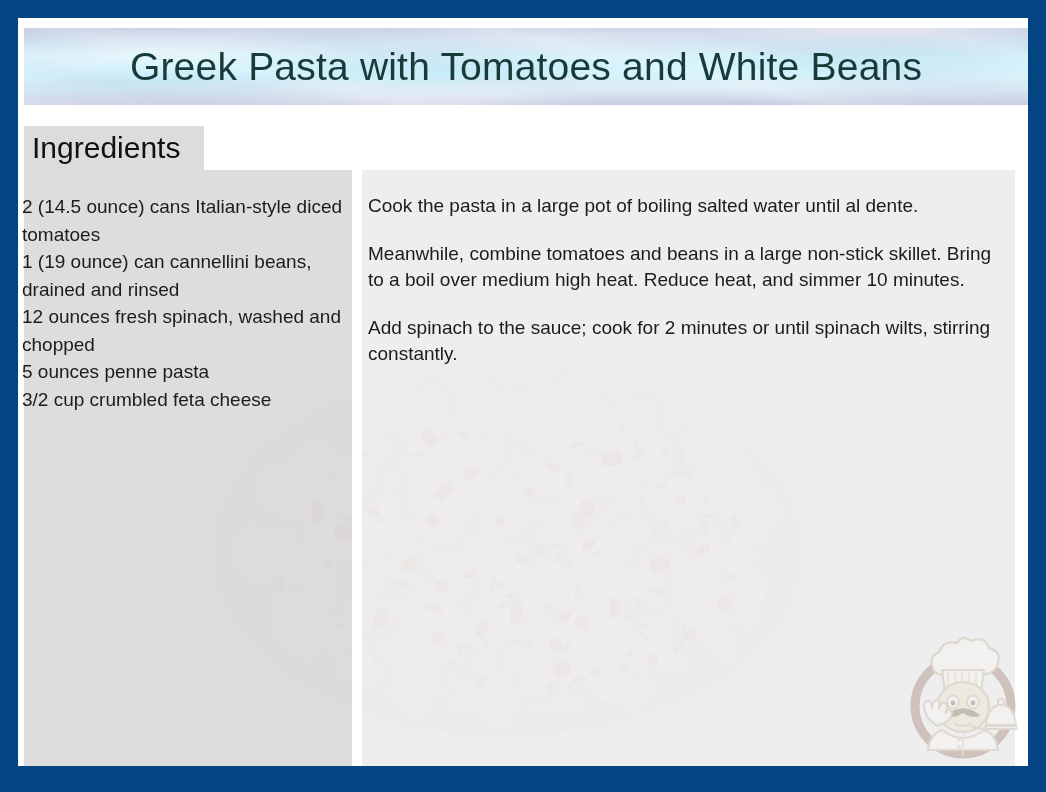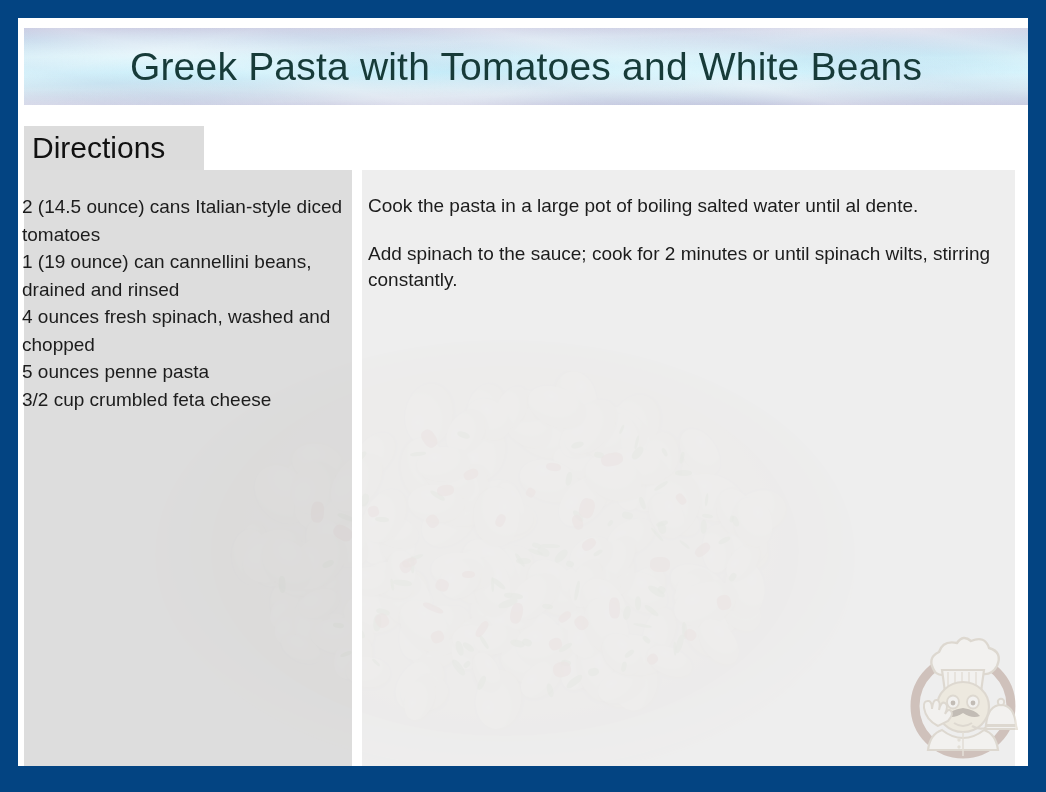--- a/index.html
+++ b/index.html
@@ -547,33 +547,34 @@
 
   <div class="panel panel-ingredients"></div>
   <div class="panel panel-directions"></div>
 
   <div class="title-banner">
     <div class="banner-weave"></div>
     <div class="title-text">Greek Pasta with Tomatoes and White Beans</div>
   </div>
 
   <div class="tab tab-ingredients">
-    <span class="tab-label">Directions</span>
+    <span class="tab-label">Ingredients</span>
   </div>
 
   <div class="ingredients-body">
     <div class="ing-line">2 (14.5 ounce) cans Italian-style diced tomatoes</div>
     <div class="ing-line">1 (19 ounce) can cannellini beans, drained and rinsed</div>
-    <div class="ing-line">4 ounces fresh spinach, washed and chopped</div>
+    <div class="ing-line">12 ounces fresh spinach, washed and chopped</div>
     <div class="ing-line">5 ounces penne pasta</div>
     <div class="ing-line">3/2 cup crumbled feta cheese</div>
   </div>
 
   <div class="directions-body">
     <div class="dir-step">Cook the pasta in a large pot of boiling salted water until al dente.</div>
+    <div class="dir-step">Meanwhile, combine tomatoes and beans in a large non-stick skillet.  Bring to a boil over medium high heat.  Reduce heat, and simmer 10 minutes.</div>
     <div class="dir-step">Add spinach to the sauce; cook for 2 minutes or until spinach wilts, stirring constantly.</div>
   </div>
 
   <div class="chef-logo">
     <svg viewBox="0 0 122 128" xmlns="http://www.w3.org/2000/svg">
       <circle cx="61" cy="72" r="48" fill="none" stroke="#8a5c48" stroke-width="9"></circle>
       <path d="M33 38 q-9 -14 4 -20 q4 -12 18 -9 q6 -9 14 -2 q14 -6 18 7 q14 4 8 18 q-5 9 -14 8 l-34 1 q-10 1 -14 -3 z" fill="#fdfbf4" stroke="#b9a88c" stroke-width="2.4"></path>
       <path d="M40 36 l42 0 l-3 22 l-36 0 z" fill="#fdfbf4" stroke="#b9a88c" stroke-width="2.2"></path>
       <path d="M46 38 l0 18 M53 38 l0 18 M60 38 l0 18 M67 38 l0 18 M74 38 l0 18" stroke="#cbbda4" stroke-width="1.5" fill="none"></path>
       <ellipse cx="61" cy="73" rx="26" ry="25" fill="#ece0bd" stroke="#b9a88c" stroke-width="2.2"></ellipse>

